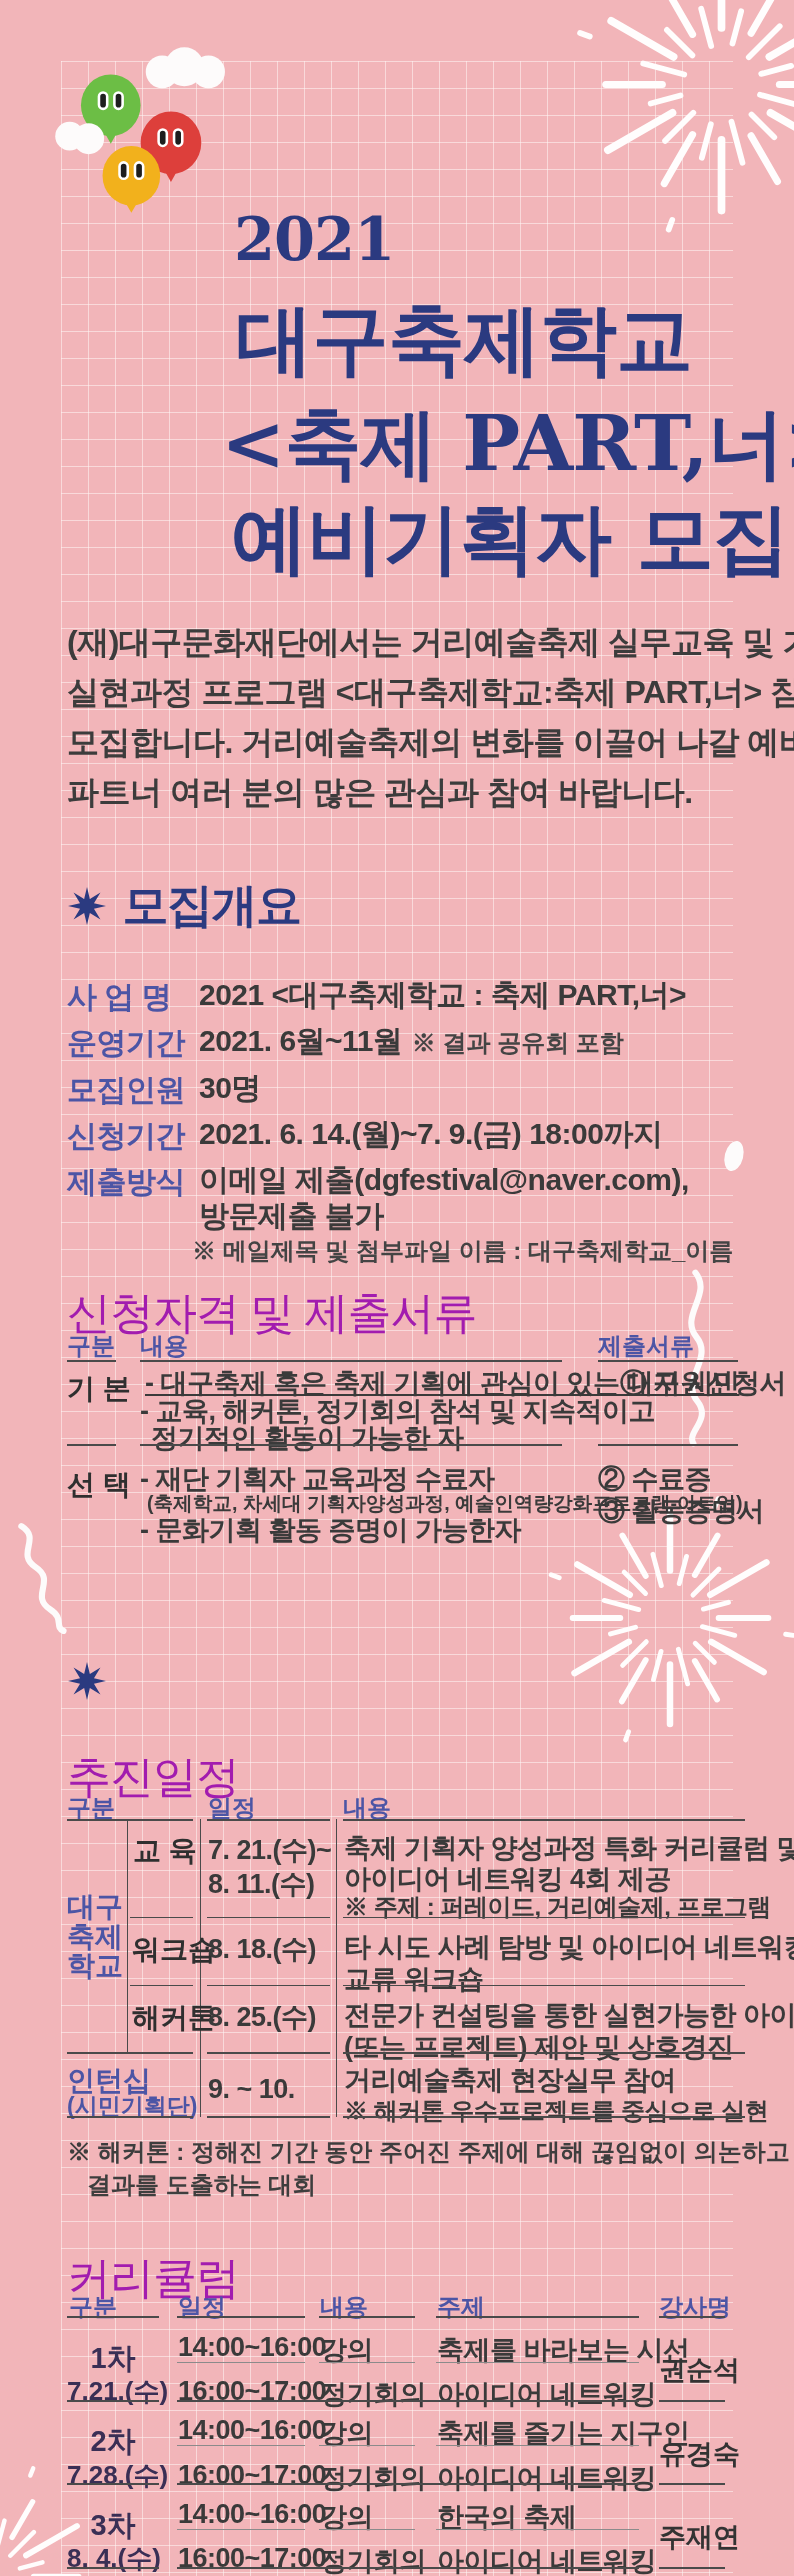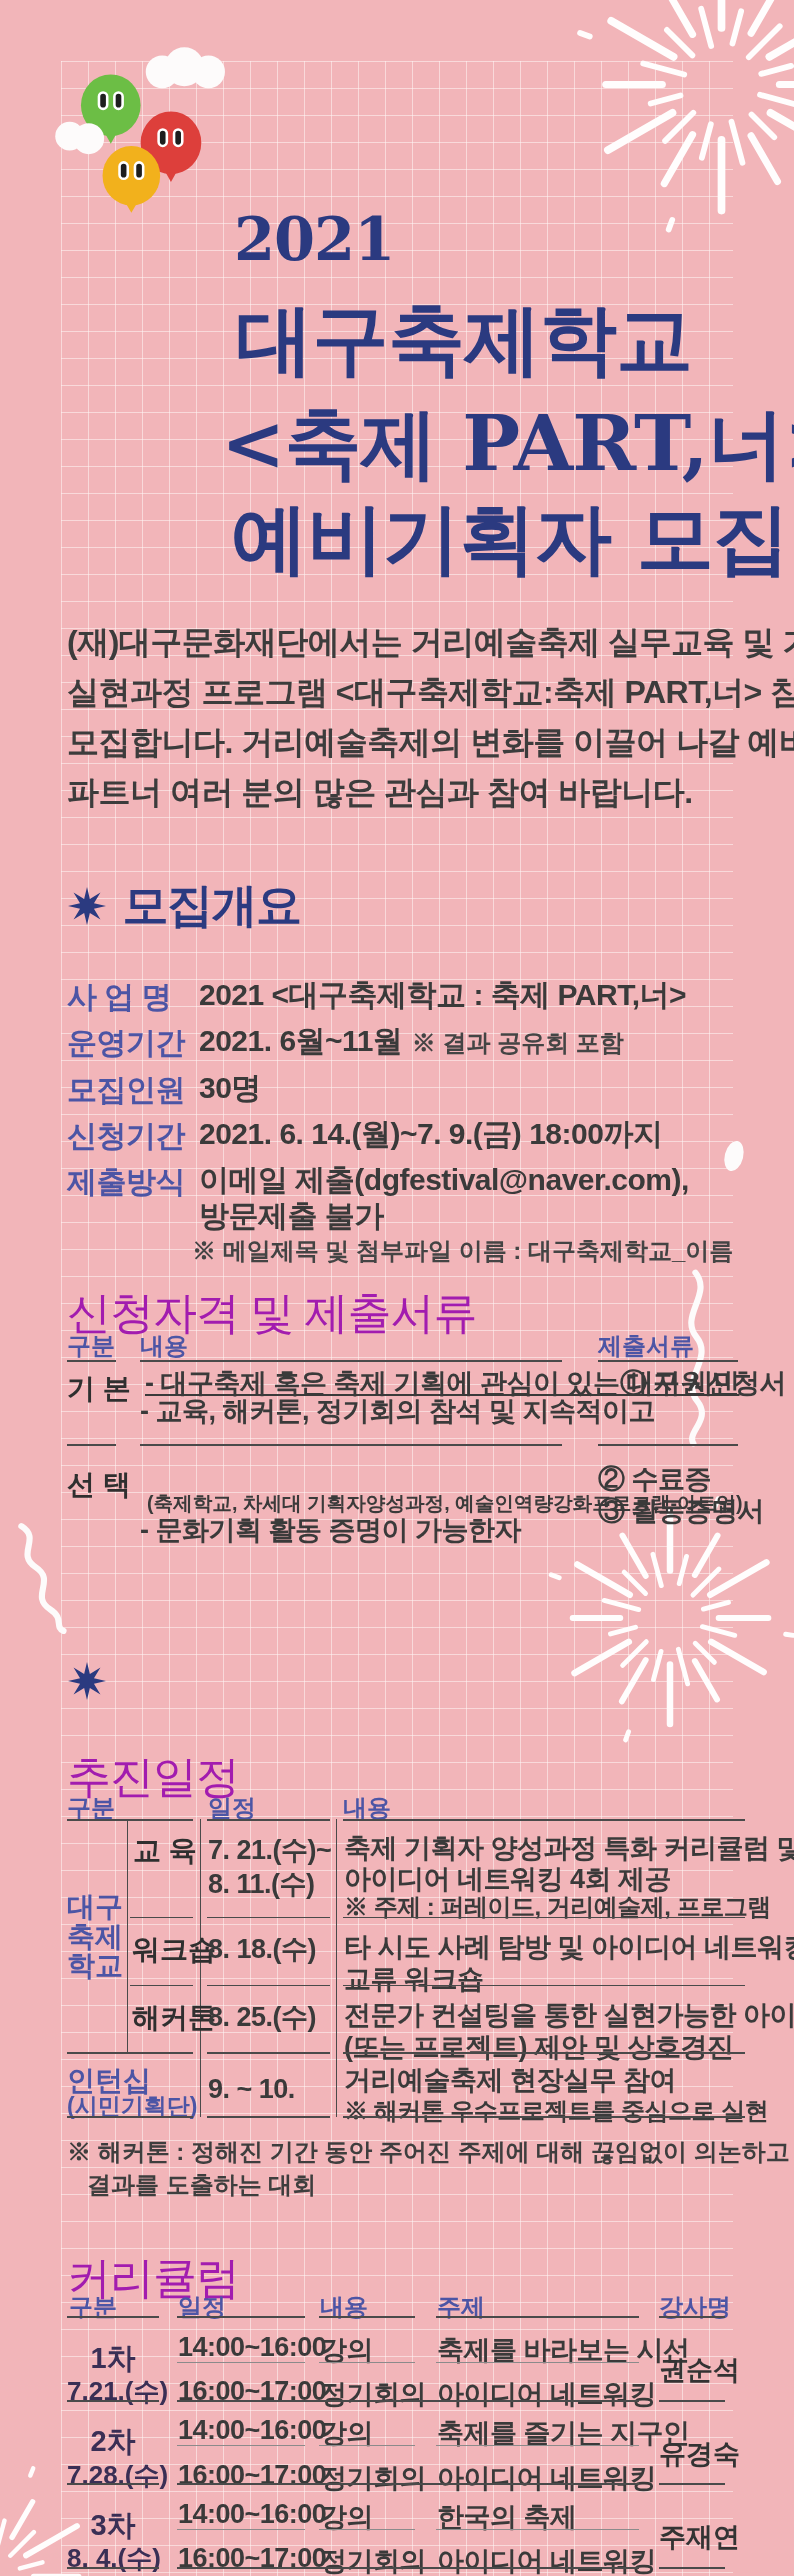--- a/index.html
+++ b/index.html
@@ -179,27 +179,29 @@
   <div class="abs th" style="left:67px; top:1330px;">구분</div>
   <div class="abs th" style="left:140px; top:1330px;">내용</div>
   <div class="abs th" style="left:598px; top:1330px;">제출서류</div>
   <div class="rule" style="left:67px; top:1360px; width:49px;"></div>
   <div class="rule" style="left:140px; top:1360px; width:422px;"></div>
   <div class="rule" style="left:598px; top:1360px; width:140px;"></div>
 
   <div class="abs cat" style="left:67px; top:1370px;">기 본</div>
   <div class="abs cell" style="left:145px; top:1365px;text-decoration:underline;">- 대구축제 혹은 축제 기획에 관심이 있는 대구 시민</div>
   <div class="abs cell" style="left:140px; top:1393px;">- 교육, 해커톤, 정기회의 참석 및 지속적이고</div>
+  <div class="abs cell" style="left:151px; top:1420px;">정기적인 활동이 가능한 자</div>
   <div class="abs cell" style="left:620px; top:1365px;">① 지원신청서</div>
 
   <div class="rule" style="left:67px; top:1444px; width:49px;"></div>
   <div class="rule" style="left:140px; top:1444px; width:422px;"></div>
   <div class="rule" style="left:598px; top:1444px; width:140px;"></div>
 
   <div class="abs cat" style="left:67px; top:1466px;">선 택</div>
+  <div class="abs cell" style="left:140px; top:1461px;">- 재단 기획자 교육과정 수료자</div>
   <div class="abs paren" style="left:147px; top:1490px;">(축제학교, 차세대 기획자양성과정, 예술인역량강화프로그램-아트업)</div>
   <div class="abs cell" style="left:140px; top:1512px;">- 문화기획 활동 증명이 가능한자</div>
   <div class="abs cell" style="left:598px; top:1461px;">② 수료증</div>
   <div class="abs cell" style="left:598px; top:1493px;">③ 활동증명서</div>
 
   <div class="section-head" style="left:67px; top:1661px;">
     <svg width="40" height="40" viewBox="0 0 80 80">
         <use href="#star8" fill="#2B3A80"></use>
       </svg>
   </div>

